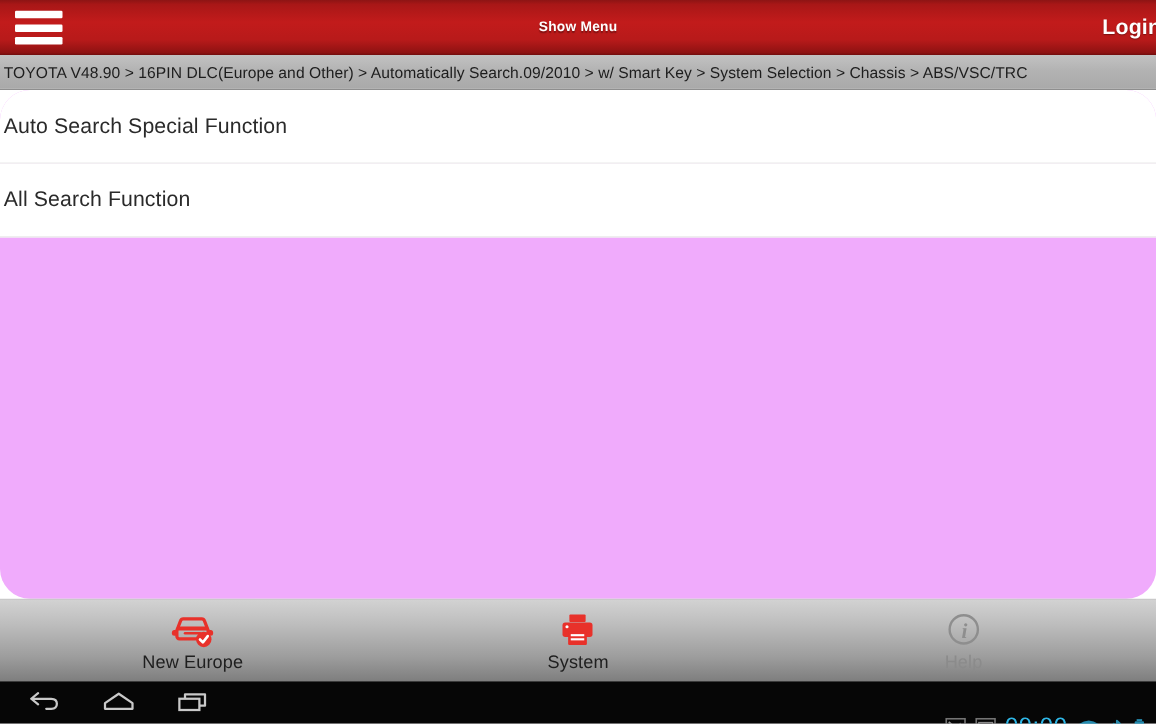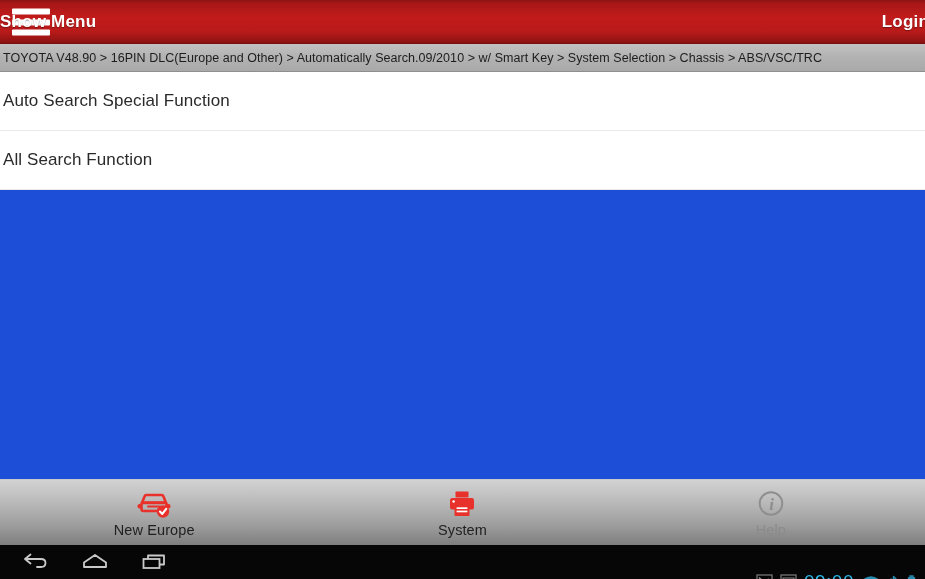--- a/index.html
+++ b/index.html
@@ -32,22 +32,23 @@
     display:flex; flex-direction:column; justify-content:space-between;
     cursor:pointer;
   }
   .hamburger span {
     display:block; height:6px; width:100%;
     background:#ffffff; border-radius:1px;
   }
   .titlebar-title {
     position:absolute; left:0; right:0; top:50%;
     transform:translateY(-50%);
+    text-align:center;
     color:#ffffff;
-    font-size:17px;
+    font-size:11px;
     font-weight:bold;
     letter-spacing:0.2px;
     text-shadow:0 1px 1px rgba(0,0,0,0.35);
   }
   .titlebar-login {
     position:absolute; right:-4px; top:50%;
     transform:translateY(-50%);
     color:#ffffff;
     font-size:17px;
     font-weight:bold;
@@ -69,22 +70,23 @@
   .breadcrumb-text {
     font-size:12.5px;
     color:#1d1d1d;
     white-space:nowrap;
     letter-spacing:0.05px;
   }
 
   
   .menu-list {
     flex:1 1 auto;
-    background:#1d4ed8;
-    overflow:hidden;
+    background:#f0abfc;
+    overflow:hidden;
+    border-radius:24px;
   }
   .menu-item {
     height:59px;
     display:flex; align-items:center;
     padding-left:3px;
     border-bottom:1px solid #e9e9e9;
     background:#ffffff;
     cursor:pointer;
   }
   .menu-item-label {

